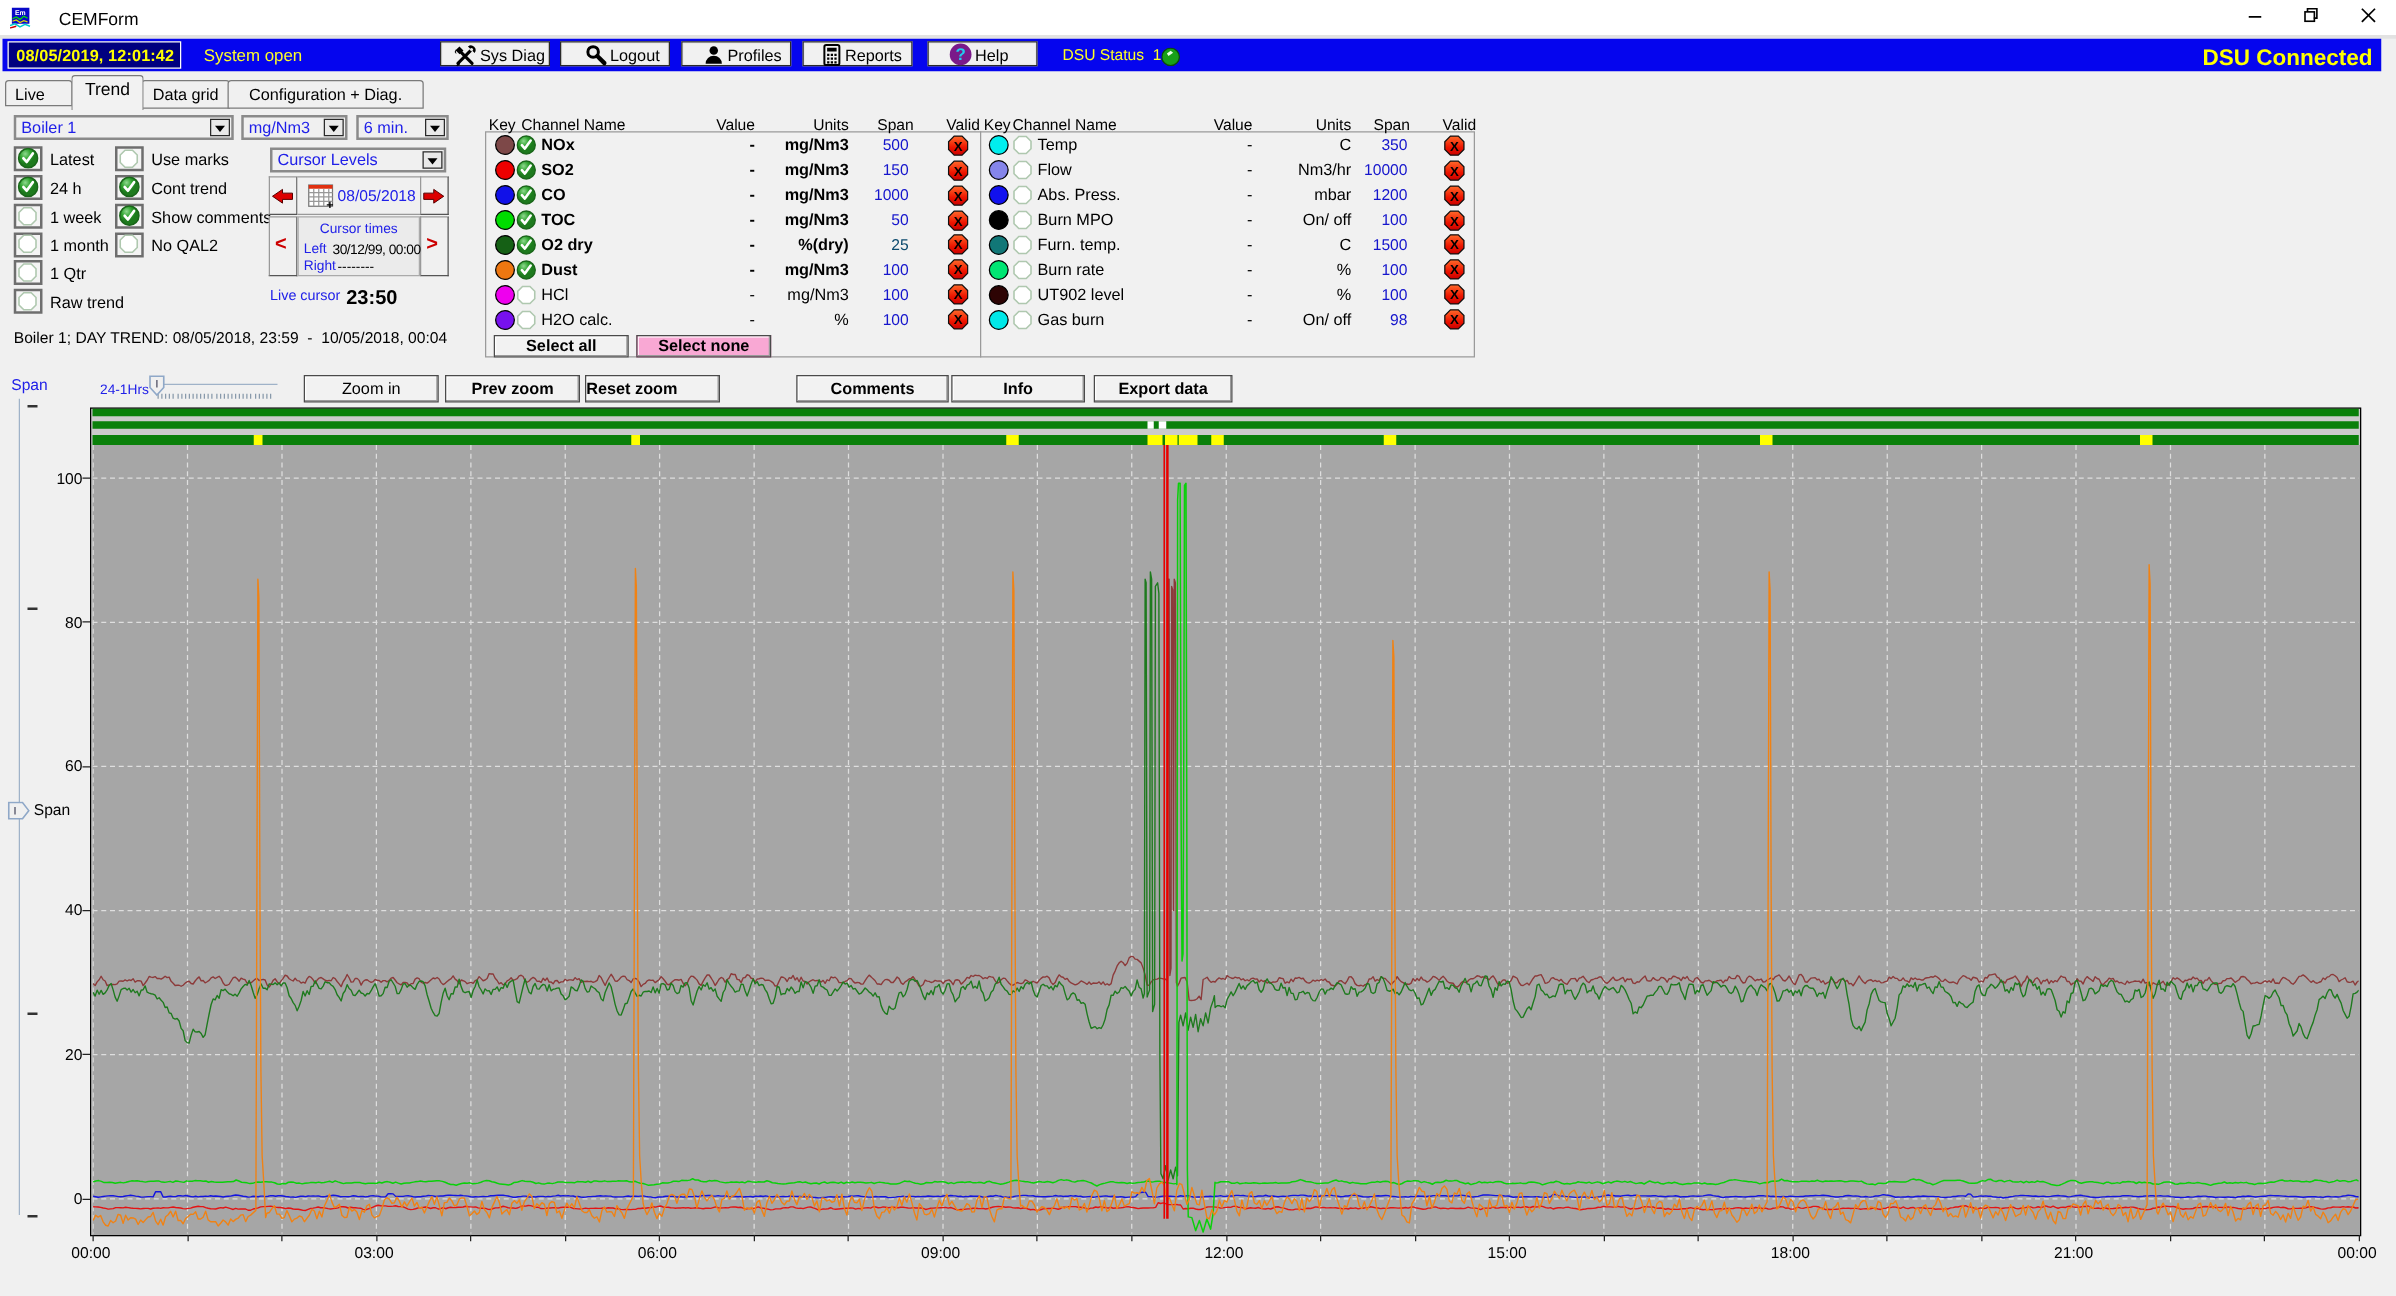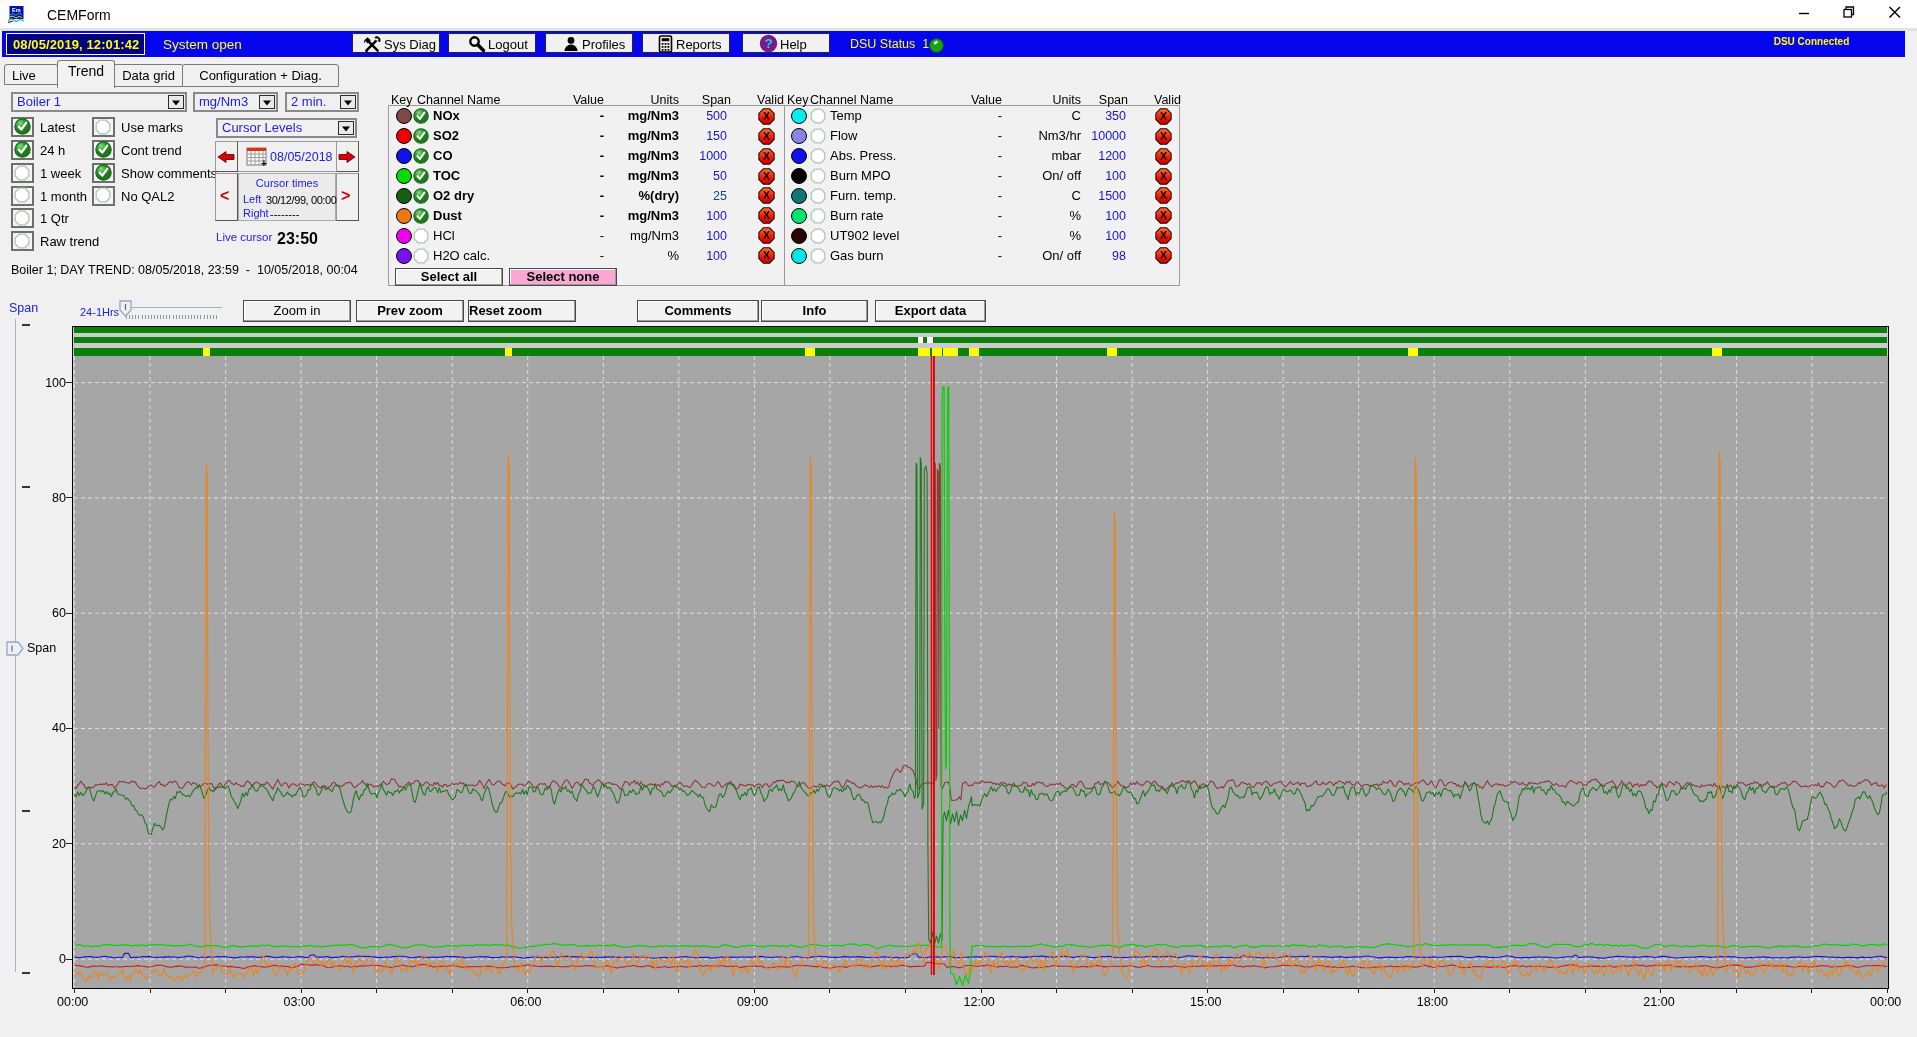--- a/index.html
+++ b/index.html
@@ -87,41 +87,41 @@
       <circle cx="9.5" cy="9.5" r="8.7" fill="#7a1a8a"></circle>
       <text x="9.5" y="14.3" text-anchor="middle" font-size="13.5" font-weight="bold" fill="#22ccee" font-family="Liberation Sans">?</text>
     </svg>
     <div style="position:absolute;left:37px;top:3px;font-size:13px;color:#000;white-space:nowrap">Help</div>
   </div>
 <div style="left:850px;top:37px;font-size:12.5px;color:#ffff22">DSU Status&nbsp; 1</div>
 <svg width="15" height="15" viewBox="0 0 15 15" style="position:absolute;left:929px;top:37.5px">
     <circle cx="7.5" cy="7.5" r="7" fill="#18a018" stroke="#0c4a0c" stroke-width="1"></circle>
     <path d="M4.5 4.8 L7.5 2.6 L9.5 4.2 L5.8 6.8 Z" fill="#e8ffe8"></path>
   </svg>
-<div style="left:1725px;top:35.5px;width:173px;font-size:10px;font-weight:bold;color:#ffff00;text-align:center">DSU Connected</div>
+<div style="left:1725px;top:35.5px;width:173px;font-size:18px;font-weight:bold;color:#ffff00;text-align:right">DSU Connected</div>
 
 <div class="tab" style="left:4px;width:54px;text-align:left;padding-left:7px;box-sizing:border-box">Live</div>
 <div class="tab active" style="left:57px;width:56px;">Trend</div>
 <div class="tab" style="left:113px;width:69px;">Data grid</div>
 <div class="tab" style="left:182px;width:155px;">Configuration + Diag.</div>
 
 <div style="position:absolute;left:11px;top:92px;width:176px;height:20px;border:2px solid #8a8a8a;box-sizing:border-box;background:#f0f0f0">
     <div style="position:absolute;left:4px;top:50%;transform:translateY(-52%);font-size:13px;color:#2020e8;white-space:nowrap">Boiler 1</div>
     <div style="position:absolute;right:1px;top:1px;bottom:1px;width:16px;background:#e9e9e9;border:1px solid #2a2a2a;box-sizing:border-box">
       <div style="position:absolute;left:50%;top:50%;transform:translate(-50%,-30%);width:0;height:0;border-left:4px solid transparent;border-right:4px solid transparent;border-top:5px solid #000"></div>
     </div>
   </div>
 <div style="position:absolute;left:193px;top:92px;width:85px;height:20px;border:2px solid #8a8a8a;box-sizing:border-box;background:#f0f0f0">
     <div style="position:absolute;left:4px;top:50%;transform:translateY(-52%);font-size:13px;color:#2020e8;white-space:nowrap">mg/Nm3</div>
     <div style="position:absolute;right:1px;top:1px;bottom:1px;width:16px;background:#e9e9e9;border:1px solid #2a2a2a;box-sizing:border-box">
       <div style="position:absolute;left:50%;top:50%;transform:translate(-50%,-30%);width:0;height:0;border-left:4px solid transparent;border-right:4px solid transparent;border-top:5px solid #000"></div>
     </div>
   </div>
 <div style="position:absolute;left:285px;top:92px;width:74px;height:20px;border:2px solid #8a8a8a;box-sizing:border-box;background:#f0f0f0">
-    <div style="position:absolute;left:4px;top:50%;transform:translateY(-52%);font-size:13px;color:#2020e8;white-space:nowrap">2 min.</div>
+    <div style="position:absolute;left:4px;top:50%;transform:translateY(-52%);font-size:13px;color:#2020e8;white-space:nowrap">6 min.</div>
     <div style="position:absolute;right:1px;top:1px;bottom:1px;width:16px;background:#e9e9e9;border:1px solid #2a2a2a;box-sizing:border-box">
       <div style="position:absolute;left:50%;top:50%;transform:translate(-50%,-30%);width:0;height:0;border-left:4px solid transparent;border-right:4px solid transparent;border-top:5px solid #000"></div>
     </div>
   </div>
 <div style="position:absolute;left:216px;top:118px;width:141px;height:20px;border:2px solid #8a8a8a;box-sizing:border-box;background:#f0f0f0">
     <div style="position:absolute;left:4px;top:50%;transform:translateY(-52%);font-size:13px;color:#2020e8;white-space:nowrap">Cursor Levels</div>
     <div style="position:absolute;right:1px;top:1px;bottom:1px;width:16px;background:#e9e9e9;border:1px solid #2a2a2a;box-sizing:border-box">
       <div style="position:absolute;left:50%;top:50%;transform:translate(-50%,-30%);width:0;height:0;border-left:4px solid transparent;border-right:4px solid transparent;border-top:5px solid #000"></div>
     </div>
   </div>

